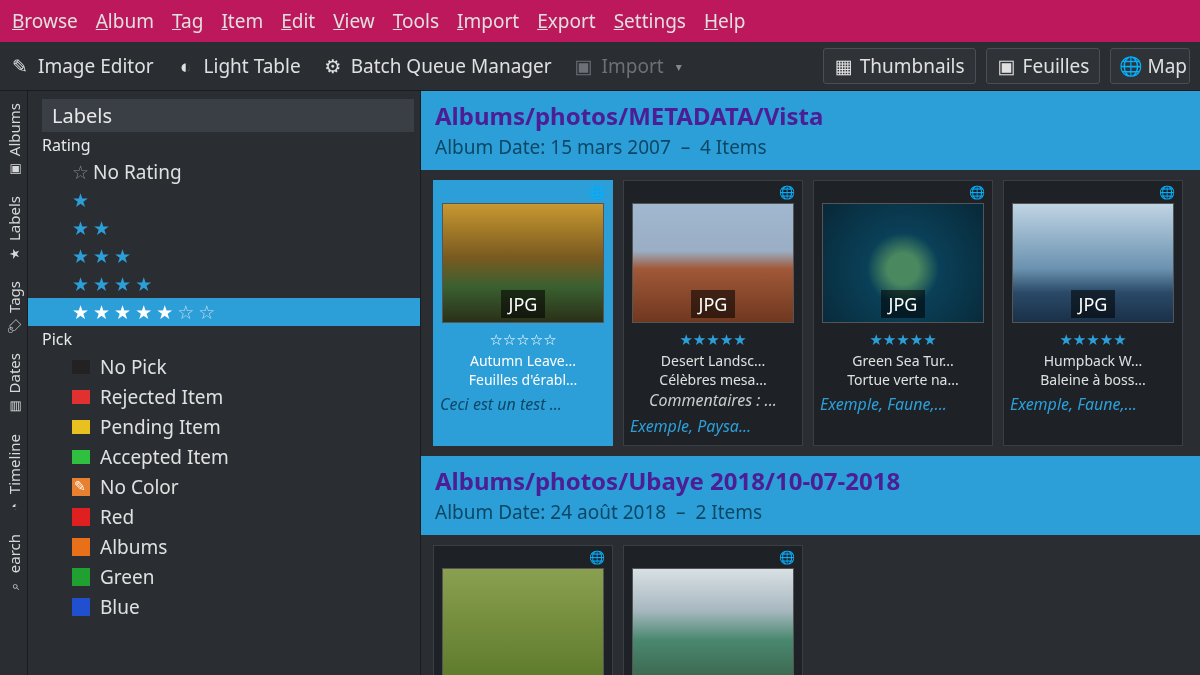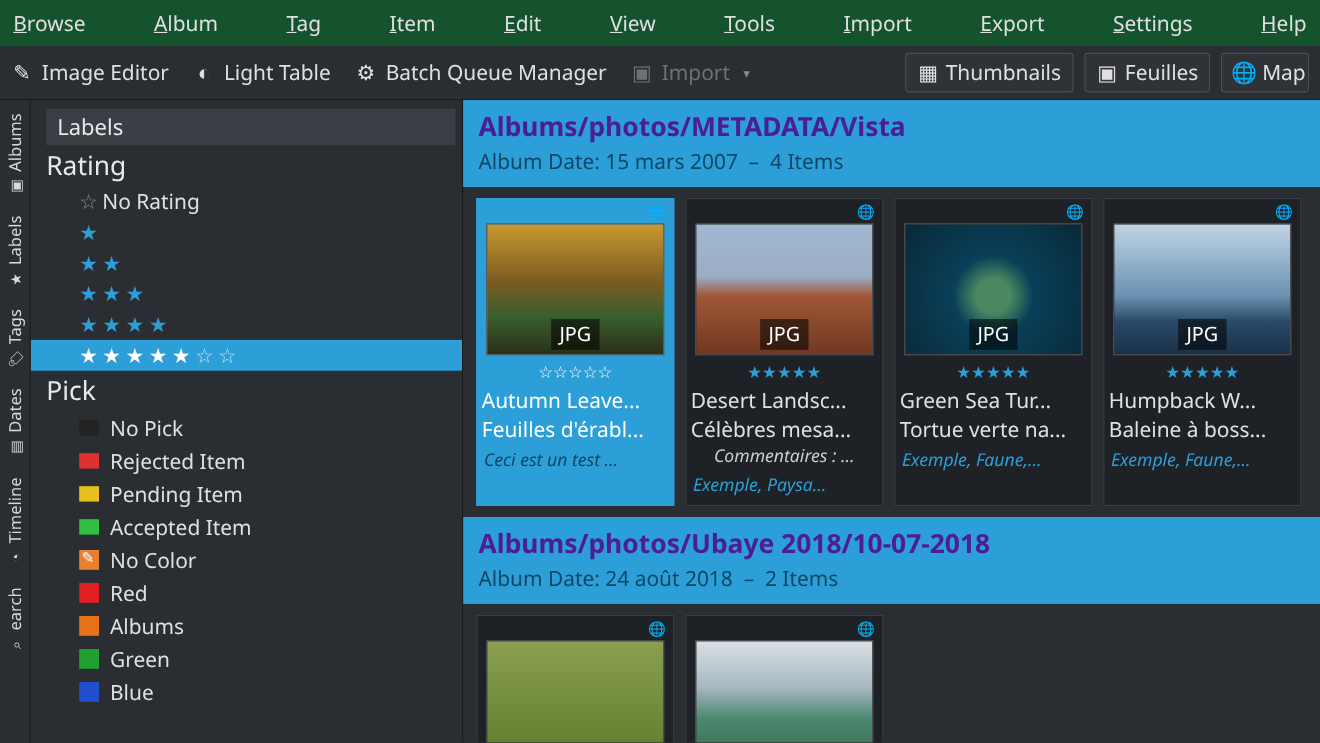--- a/index.html
+++ b/index.html
@@ -1,39 +1,39 @@
 <!DOCTYPE html>
 <html><head>
 <meta charset="utf-8">
 <style>
 * { margin: 0; padding: 0; box-sizing: border-box; font-family: "Noto Sans", "Segoe UI", sans-serif; }
 body { background: #2a2e32; color: #e0e0e0; width: 1200px; height: 675px; overflow: hidden; }
 
 
-.menubar { display: flex; gap: 18px; padding: 8px 12px; font-size: 19px; background: #14532d; justify-content: space-between; }
+.menubar { display: flex; gap: 18px; padding: 8px 12px; font-size: 19px; background: #be185d; }
 .menubar span { cursor: pointer; }
 .menubar span::first-letter { text-decoration: underline; }
 
 
 .toolbar { display: flex; align-items: center; gap: 22px; padding: 6px 10px; background: #2a2e32; border-bottom: 1px solid #1a1c1f; font-size: 19px; }
 .tool-item { display: flex; align-items: center; gap: 8px; cursor: pointer; }
 .tool-item.disabled { color: #6b7177; }
 .tool-group { display: flex; gap: 10px; margin-left: auto; }
 .tool-btn { display: flex; align-items: center; gap: 6px; padding: 4px 10px; border: 1px solid #4a4f55; border-radius: 3px; background: #2f3338; cursor: pointer; }
 
 
 .main { display: flex; height: calc(100% - 86px); }
 .side-tabs { width: 28px; background: #2a2e32; border-right: 1px solid #1a1c1f; display: flex; flex-direction: column; align-items: center; padding-top: 4px; gap: 2px; }
 .side-tab { writing-mode: vertical-rl; transform: rotate(180deg); font-size: 15px; padding: 8px 2px; color: #d8d8d8; cursor: pointer; display: flex; align-items: center; gap: 4px; }
 .side-tab .ticon { writing-mode: horizontal-tb; transform: rotate(90deg); font-size: 13px; }
 
 
 .left-panel { width: 392px; background: #2a2e32; padding: 8px 6px 0 14px; overflow: hidden; }
 .panel-header { background: #3a3f45; padding: 3px 10px; font-size: 20px; color: #e8e8e8; }
-.section-label { font-size: 24px; color: #e8e8e8; padding: 2px 0; }
+.section-label { font-size: 16px; color: #e8e8e8; padding: 2px 0; }
 .rating-row { display: flex; align-items: center; gap: 4px; padding: 1px 0 1px 30px; font-size: 19px; cursor: pointer; }
 .rating-row.sel { background: #2c9fd8; margin-left: -14px; padding-left: 44px; margin-right: -6px; }
 .star { font-size: 19px; color: #2c9fd8; }
 .star.outline { color: #888; }
 .rating-row.sel .star { color: #fff; }
 .rating-row.sel .star.outline { color: #cde; }
 
 .pick-row, .color-row { display: flex; align-items: center; gap: 10px; padding: 2px 0 2px 30px; font-size: 19px; cursor: pointer; }
 .flag { width: 18px; height: 14px; display: inline-block; }
 .flag-none { background: #222; }
@@ -50,21 +50,21 @@
 .thumb-row { display: flex; gap: 10px; padding: 10px 12px; }
 .thumb { width: 180px; background: #1e2227; border: 1px solid #3a3f45; display: flex; flex-direction: column; cursor: pointer; }
 .thumb.sel { background: #2c9fd8; border-color: #2c9fd8; }
 .thumb-top { display: flex; justify-content: flex-end; padding: 2px 6px; font-size: 13px; color: #7a8088; }
 .thumb.sel .thumb-top { color: #cfe8f5; }
 .thumb-img { height: 120px; margin: 0 8px; position: relative; border: 1px solid #555; display: flex; align-items: flex-end; justify-content: center; }
 .thumb-badge { background: rgba(0,0,0,0.55); color: #fff; font-size: 18px; padding: 2px 8px; margin-bottom: 4px; margin-top: 36px; }
 .thumb-stars { text-align: center; padding: 6px 0 2px; font-size: 15px; }
 .thumb.sel .thumb-stars { color: #fff; }
 .thumb-stars.rated { color: #2c9fd8; }
-.thumb-line { font-size: 19px; text-align: left; padding: 0 4px; white-space: nowrap; overflow: hidden; text-overflow: ellipsis; }
+.thumb-line { font-size: 14px; text-align: center; padding: 0 4px; white-space: nowrap; overflow: hidden; text-overflow: ellipsis; }
 .thumb-tags { font-size: 16px; font-style: italic; color: #2c9fd8; padding: 4px 6px 8px; white-space: nowrap; overflow: hidden; text-overflow: ellipsis; }
 .thumb.sel .thumb-tags { color: #0d4765; font-style: italic; }
 .thumb.sel .thumb-line { color: #fff; }
 .thumb-comment { font-size: 16px; font-style: italic; text-align: center; color: #ccc; padding: 0 6px; white-space: nowrap; overflow: hidden; text-overflow: ellipsis; }
 
 
 .img-autumn { background: linear-gradient(to bottom, #c89830 0%, #7a5a20 45%, #3a6030 70%, #2a3018 100%); }
 .img-desert { background: linear-gradient(to bottom, #a0b8d0 0%, #9aaec4 40%, #a05838 55%, #703820 100%); }
 .img-turtle { background: radial-gradient(circle at 50% 55%, #4a8860 15%, #0a4058 35%, #082838 100%); }
 .img-whale  { background: linear-gradient(to bottom, #c0d4e4 0%, #6a92b0 55%, #2a4a68 75%, #1a3048 100%); }

